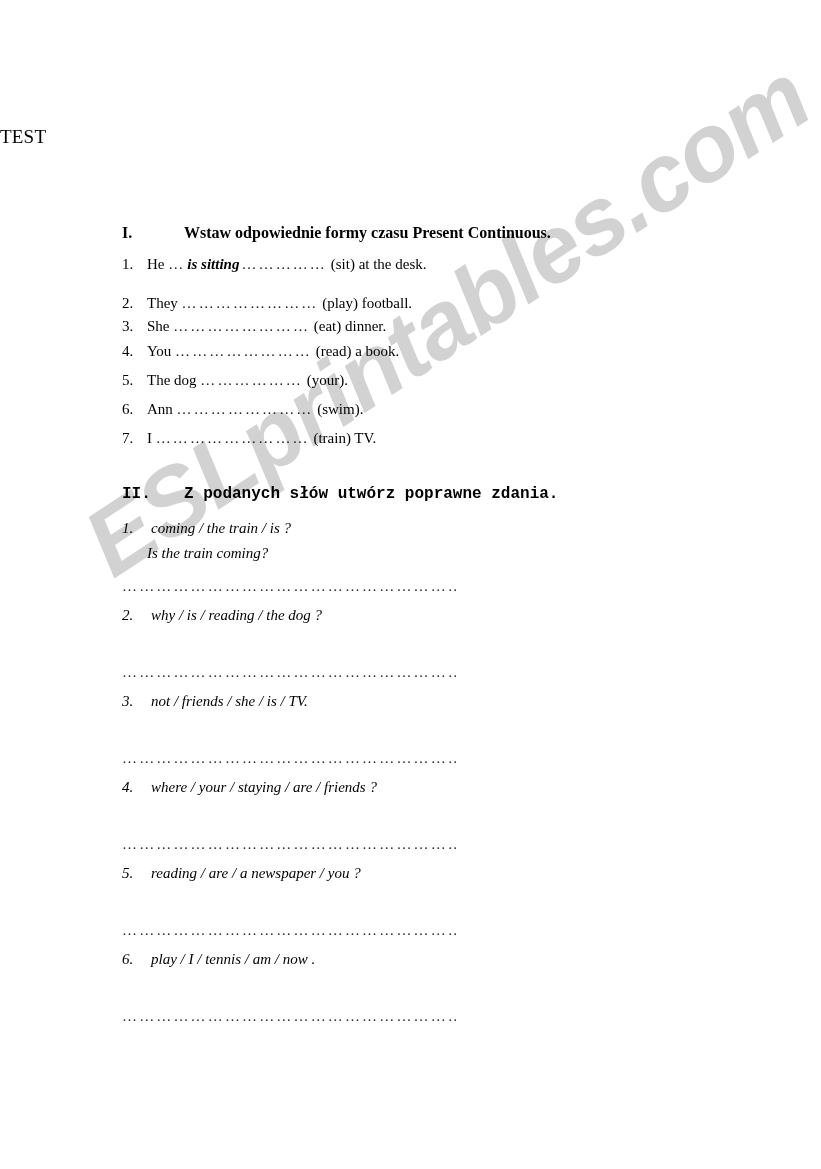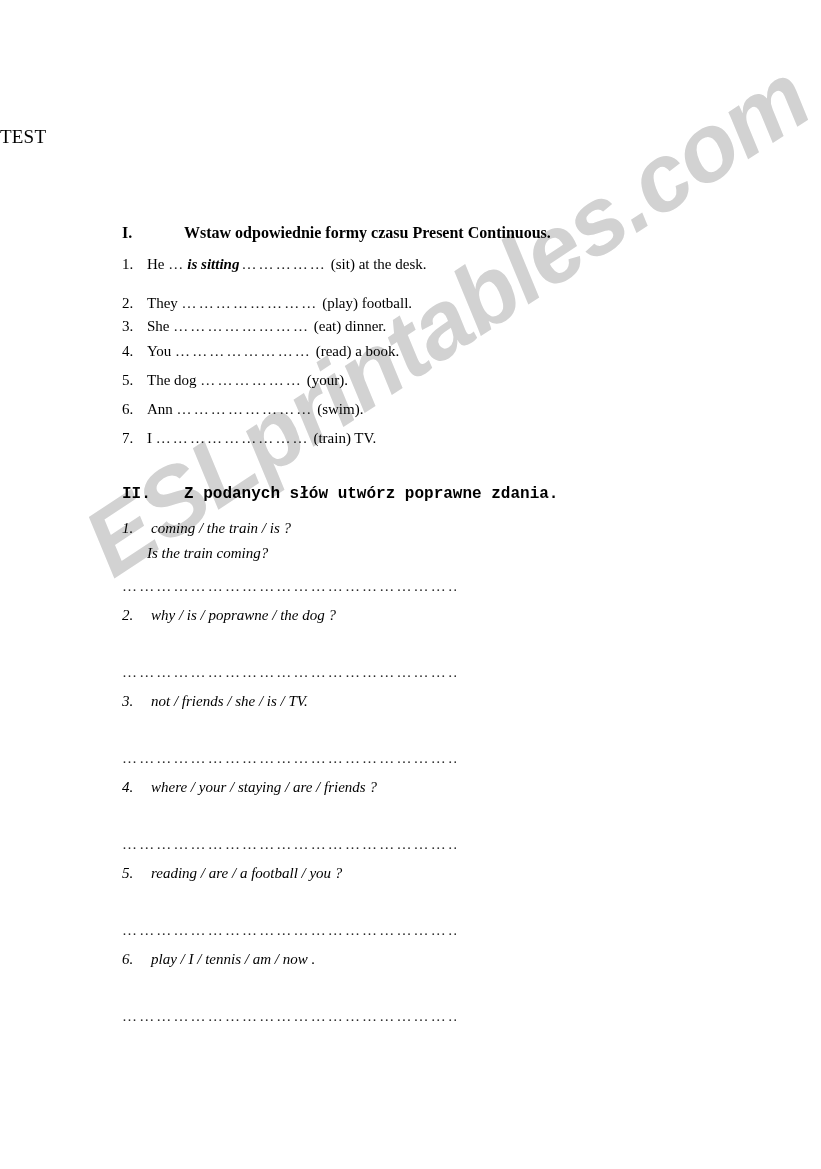--- a/index.html
+++ b/index.html
@@ -193,36 +193,36 @@
       <span class="numeral">II.</span><span>Z podanych słów utwórz poprawne zdania.</span>
     </div>
 
     <div class="ex2-row" style="top:518px">
       <span class="num">1.</span><span>coming / the train / is ?</span>
     </div>
     <div class="ex2-sample" style="top:545px">Is the train coming?</div>
     <div class="answer-line" style="top:578px">……………………………………………………………………………</div>
 
     <div class="ex2-row" style="top:605px">
-      <span class="num">2.</span><span>why / is / poprawne / the dog  ?</span>
+      <span class="num">2.</span><span>why / is / reading / the dog  ?</span>
     </div>
     <div class="answer-line" style="top:664px">……………………………………………………………………………</div>
 
     <div class="ex2-row" style="top:691px">
       <span class="num">3.</span><span>not / friends / she / is / TV.</span>
     </div>
     <div class="answer-line" style="top:750px">……………………………………………………………………………</div>
 
     <div class="ex2-row" style="top:777px">
       <span class="num">4.</span><span>where / your / staying / are / friends ?</span>
     </div>
     <div class="answer-line" style="top:836px">……………………………………………………………………………</div>
 
     <div class="ex2-row" style="top:863px">
-      <span class="num">5.</span><span>reading / are / a football / you ?</span>
+      <span class="num">5.</span><span>reading / are / a newspaper / you ?</span>
     </div>
     <div class="answer-line" style="top:922px">……………………………………………………………………………</div>
 
     <div class="ex2-row" style="top:949px">
       <span class="num">6.</span><span>play / I / tennis / am / now .</span>
     </div>
     <div class="answer-line" style="top:1008px">……………………………………………………………………………</div>
 
   </div>
 </div>

